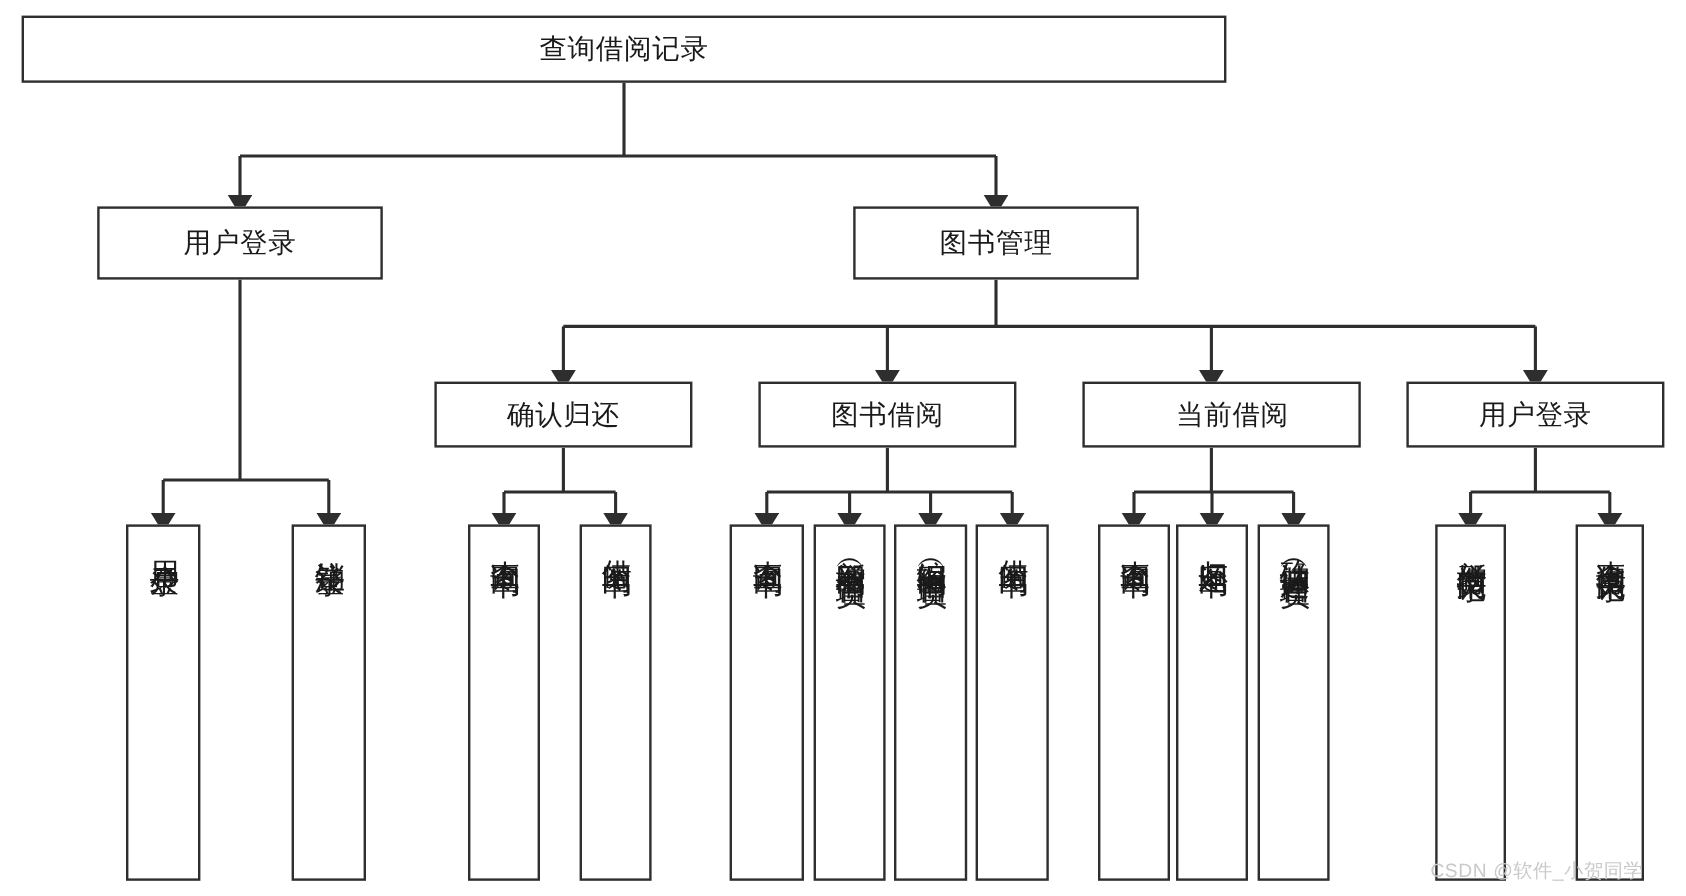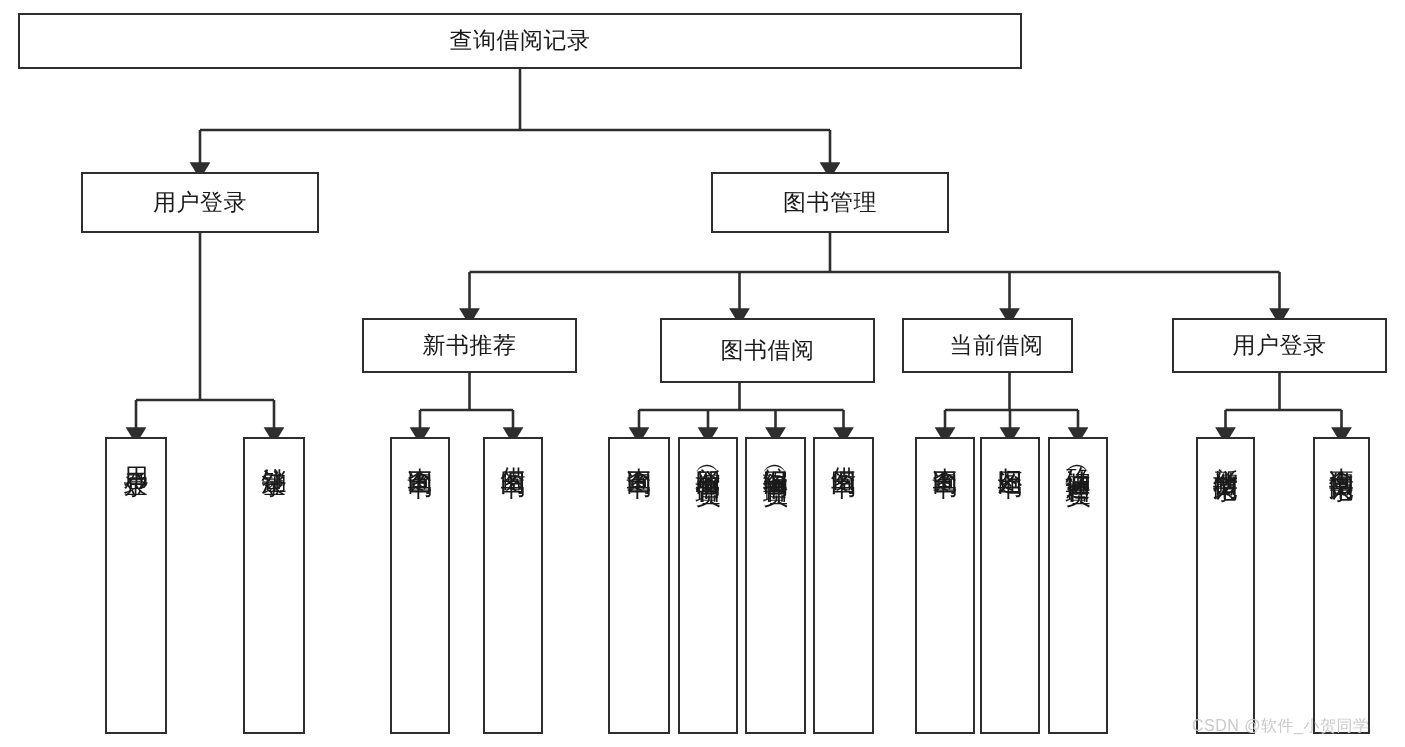--- a/index.html
+++ b/index.html
@@ -116,26 +116,26 @@
       <div class="node horizontal" style="left: 18px; top: 13px; width: 1004px; height: 56px;">
         <span class="label">查询借阅记录</span>
       </div>
       <div class="node horizontal" style="left: 81px; top: 172px; width: 238px; height: 61px;">
         <span class="label">用户登录</span>
       </div>
       <div class="node horizontal" style="left: 711px; top: 172px; width: 238px; height: 61px;">
         <span class="label">图书管理</span>
       </div>
       <div class="node horizontal" style="left: 362px; top: 318px; width: 215px; height: 55px;">
-        <span class="label">新书推荐</span>
+        <span class="label">确认归还</span>
       </div>
-      <div class="node horizontal" style="left: 660px; top: 318px; width: 215px; height: 65px;">
+      <div class="node horizontal" style="left: 632px; top: 318px; width: 215px; height: 55px;">
         <span class="label">图书借阅</span>
       </div>
-      <div class="node horizontal" style="left: 902px; top: 318px; width: 171px; height: 55px; padding-left: 18px;">
+      <div class="node horizontal" style="left: 902px; top: 318px; width: 232px; height: 55px; padding-left: 18px;">
         <span class="label">当前借阅</span>
       </div>
       <div class="node horizontal" style="left: 1172px; top: 318px; width: 215px; height: 55px;">
         <span class="label">用户登录</span>
       </div>
       <div class="node vertical" style="left: 105px; top: 437px; width: 62px; height: 297px;">
         <span class="label">用户登录</span>
       </div>
       <div class="node vertical" style="left: 243px; top: 437px; width: 62px; height: 297px;">
         <span class="label">注销登录</span>

